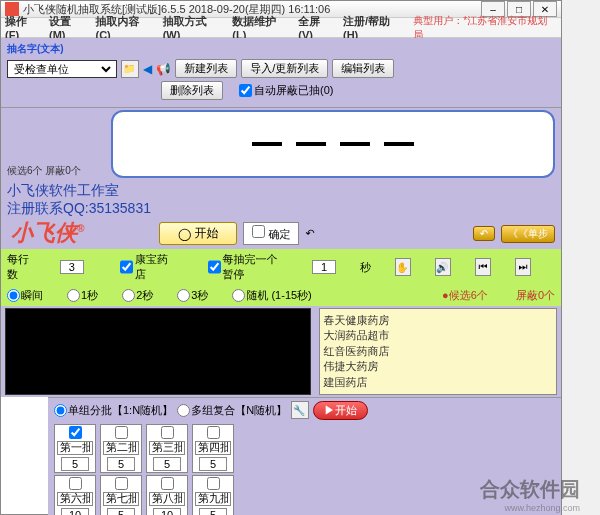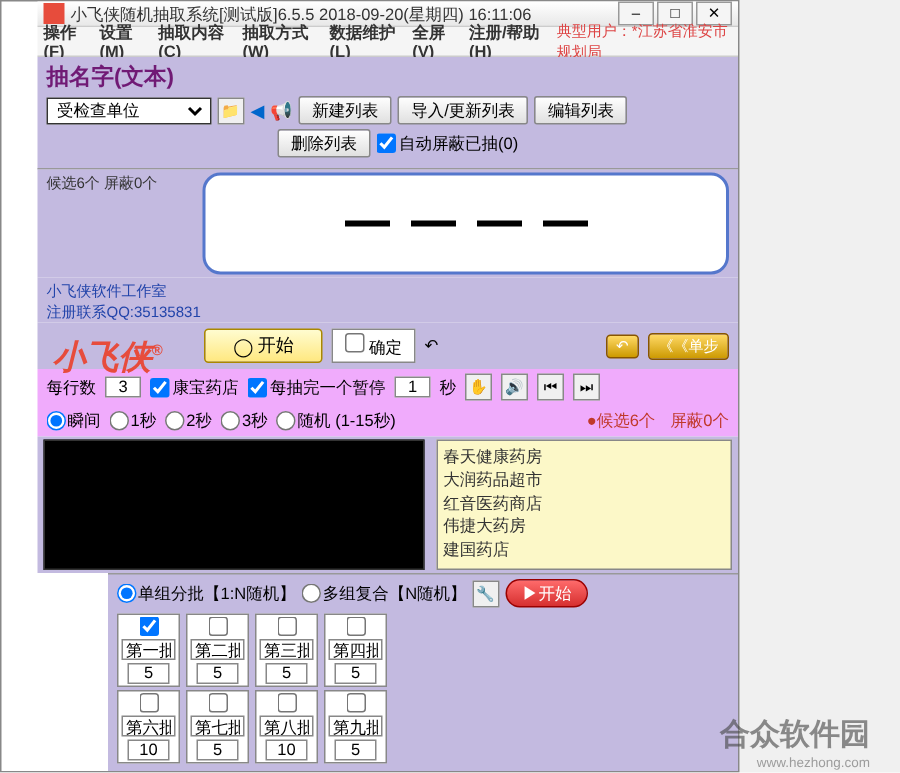--- a/index.html
+++ b/index.html
@@ -1,44 +1,44 @@
 <!DOCTYPE html>
 <html><head>
 <meta charset="utf-8">
 <style>
 * { box-sizing: border-box; margin: 0; padding: 0; }
 body { font-family: "Microsoft YaHei", sans-serif; font-size: 11px; background: #f0f0f0; width: 600px; height: 515px; overflow: hidden; }
-.window { border: 1px solid #888; background: #fff; width: 493px; height: 515px; display: flex; flex-direction: column; padding-left: 24px; }
+.window { border: 1px solid #888; background: #fff; width: 562px; height: 515px; display: flex; flex-direction: column; }
 .titlebar { background: linear-gradient(#fff, #e8e8e8); height: 22px; display: flex; align-items: center; padding: 0 4px; border-bottom: 1px solid #ccc; }
 .titlebar-icon { width: 14px; height: 14px; background: #e74c3c; margin-right: 4px; }
 .titlebar-text { flex: 1; font-size: 11px; color: #333; }
 .winbtns { display: flex; gap: 2px; }
 .winbtn { width: 24px; height: 16px; border: 1px solid #999; background: #f5f5f5; display: flex; align-items: center; justify-content: center; font-size: 10px; cursor: pointer; }
 .menubar { background: #f5f5f5; height: 20px; display: flex; align-items: center; padding: 0 4px; border-bottom: 1px solid #ccc; gap: 8px; }
 .menuitem { font-size: 11px; color: #333; cursor: pointer; font-weight: bold; }
 .menuright { margin-left: auto; font-size: 10px; color: #d44; }
 .toolbar-area { background: #c3bae0; padding: 4px 6px; border-bottom: 1px solid #999; }
 .tool-row { display: flex; align-items: center; gap: 4px; margin-bottom: 3px; }
-.section-label { color: #701a75; font-size: 15px; font-weight: bold; }
+.section-label { color: #1d4ed8; font-size: 10px; font-weight: bold; }
 .btn { background: linear-gradient(#fefefe, #e0e0e0); border: 1px solid #888; padding: 1px 8px; font-size: 11px; cursor: pointer; border-radius: 2px; }
 .combo { background: #fff; border: 1px solid #333; padding: 1px 2px; font-size: 11px; height: 18px; }
 .combo select { border: none; font-size: 11px; width: 100%; background: transparent; }
-.checkbox-wrap { display: flex; gap: 2px; font-size: 11px; }
+.checkbox-wrap { display: flex; gap: 2px; font-size: 11px; margin-left: 12px; }
 .icon-btn { width: 18px; height: 18px; border: 1px solid #888; background: #f0f0f0; display: flex; align-items: center; justify-content: center; cursor: pointer; font-size: 10px; }
-.display-row { display: flex; align-items: flex-start; gap: 4px; padding: 2px 6px; background: #c3bae0; }
+.display-row { display: flex; align-items: flex-end; gap: 4px; padding: 2px 6px; background: #c3bae0; }
 .display-panel { flex: 1; height: 68px; background: #fff; border: 2px solid #5577cc; border-radius: 12px; display: flex; align-items: center; justify-content: center; gap: 14px; font-size: 28px; letter-spacing: 6px; }
 .dash { width: 30px; height: 4px; background: #000; }
 .logo-area { position: absolute; left: 10px; top: 110px; }
 .logo { color: #e74c3c; font-size: 22px; font-weight: bold; font-style: italic; }
-.logo-sub { color: #2244aa; font-size: 10px; margin-top: 0; }
+.logo-sub { color: #2244aa; font-size: 14px; margin-top: 0; }
 .center-ctrl { background: #c3bae0; padding: 4px 6px; display: flex; align-items: center; justify-content: center; gap: 6px; }
 .start-btn { background: linear-gradient(#fffcd0, #ffe880); border: 1px solid #aa8800; padding: 2px 18px; border-radius: 3px; font-size: 12px; cursor: pointer; display: flex; align-items: center; gap: 3px; }
 .confirm-btn { background: #fff; border: 1px solid #888; padding: 2px 8px; font-size: 11px; }
 .gold-btn { background: linear-gradient(#ffd966, #cc9900); border: 1px solid #885500; padding: 1px 6px; border-radius: 3px; font-size: 10px; color: #fff; cursor: pointer; }
-.options-row { background: #f0abfc; padding: 3px 6px; display: flex; align-items: center; gap: 6px; font-size: 11px; }
+.options-row { background: #bef264; padding: 3px 6px; display: flex; align-items: center; gap: 24px; font-size: 11px; }
 .num-input { width: 24px; border: 1px solid #888; text-align: center; font-size: 11px; }
 .radio-wrap { display: flex; align-items: center; gap: 1px; }
 .split-area { display: flex; flex: 1; background: #c3bae0; }
 .left-pane { width: 56%; display: flex; flex-direction: column; padding: 2px 4px; }
 .right-pane { width: 44%; display: flex; flex-direction: column; padding: 2px 4px; }
 .black-panel { flex: 1; background: #000; border: 1px solid #333; }
 .yellow-panel { flex: 1; background: #fcf8c8; border: 1px solid #888; padding: 4px; font-size: 11px; color: #333; line-height: 1.4; }
 .batch-area { background: #c3bae0; padding: 3px 6px; border-top: 1px solid #999; margin-left: 47px; }
 .batch-row { display: flex; align-items: center; gap: 4px; margin-bottom: 2px; }
 .batch-row.top { margin-bottom: 4px; }

